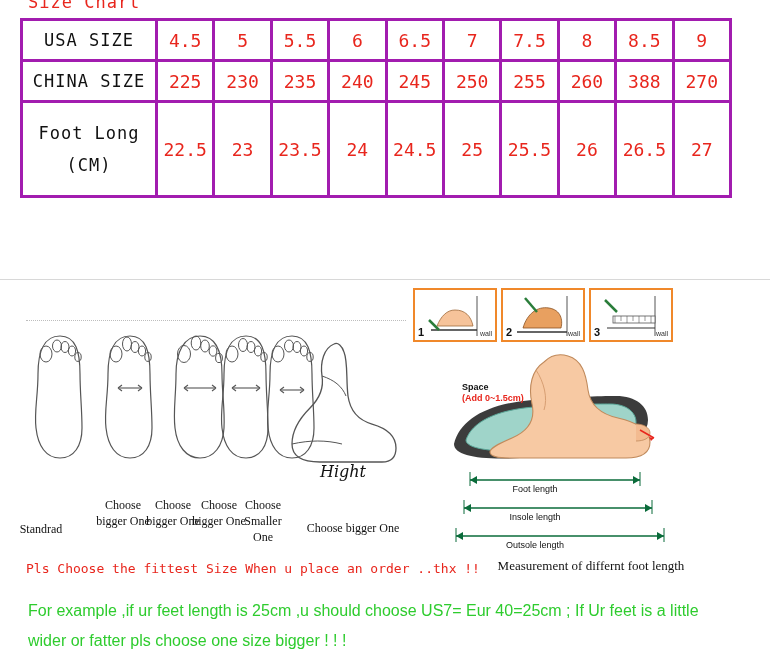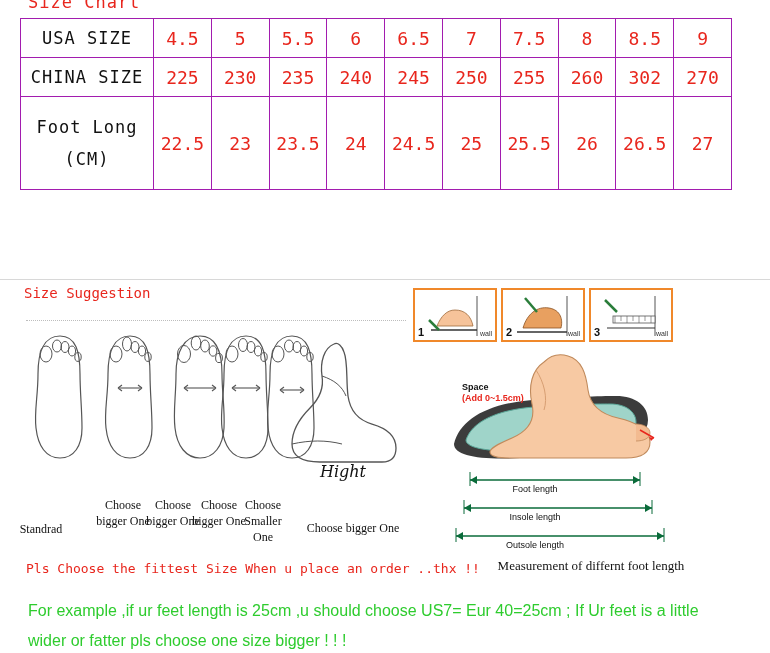--- a/index.html
+++ b/index.html
@@ -35,21 +35,21 @@
   
   .size-table {
     position: absolute;
     left: 20px;
     top: 18px;
     width: 712px;
     border-collapse: collapse;
     table-layout: fixed;
   }
   .size-table td {
-    border: 1px solid #a21caf;
+    border: 3px solid #a21caf;
     text-align: center;
     font-family: "DejaVu Sans Mono", monospace;
     font-size: 18px;
     color: #e8261d;
     height: 38px;
     padding: 0;
   }
   .size-table td.rowhead {
     color: #111;
     font-size: 17px;
@@ -266,21 +266,21 @@
       <tr>
         <td class="rowhead">CHINA SIZE</td>
         <td>225</td>
         <td>230</td>
         <td>235</td>
         <td>240</td>
         <td>245</td>
         <td>250</td>
         <td>255</td>
         <td>260</td>
-        <td>302</td>
+        <td>388</td>
         <td>270</td>
       </tr>
       <tr class="tall">
         <td class="rowhead footlong">
           <span>Foot Long</span><br>
           <span>(CM)</span>
         </td>
         <td>22.5</td>
         <td>23</td>
         <td>23.5</td>
@@ -290,21 +290,20 @@
         <td>25.5</td>
         <td>26</td>
         <td>26.5</td>
         <td>27</td>
       </tr>
     </tbody>
   </table>
 
   <div class="divider"></div>
 
-  <div class="suggestion-title">Size Suggestion</div>
   <div class="dotted-line"></div>
 
   <div class="feet-row">
 
     <div class="foot" style="left:6px; top:4px;">
       <svg width="60" height="132" viewBox="0 0 60 132">
         <path d="M30 6 C14 6 8 22 8 44 C8 66 4 82 6 98 C8 116 16 128 30 128 C44 128 52 116 52 98 C52 80 50 62 50 44 C50 22 46 6 30 6 Z" fill="none" stroke="#555" stroke-width="1.2"></path>
         <ellipse cx="16" cy="24" rx="6" ry="8" fill="none" stroke="#555" stroke-width="1"></ellipse>
         <ellipse cx="27" cy="16" rx="4.5" ry="6" fill="none" stroke="#555" stroke-width="1"></ellipse>
         <ellipse cx="35" cy="17" rx="4" ry="5.5" fill="none" stroke="#555" stroke-width="1"></ellipse>

